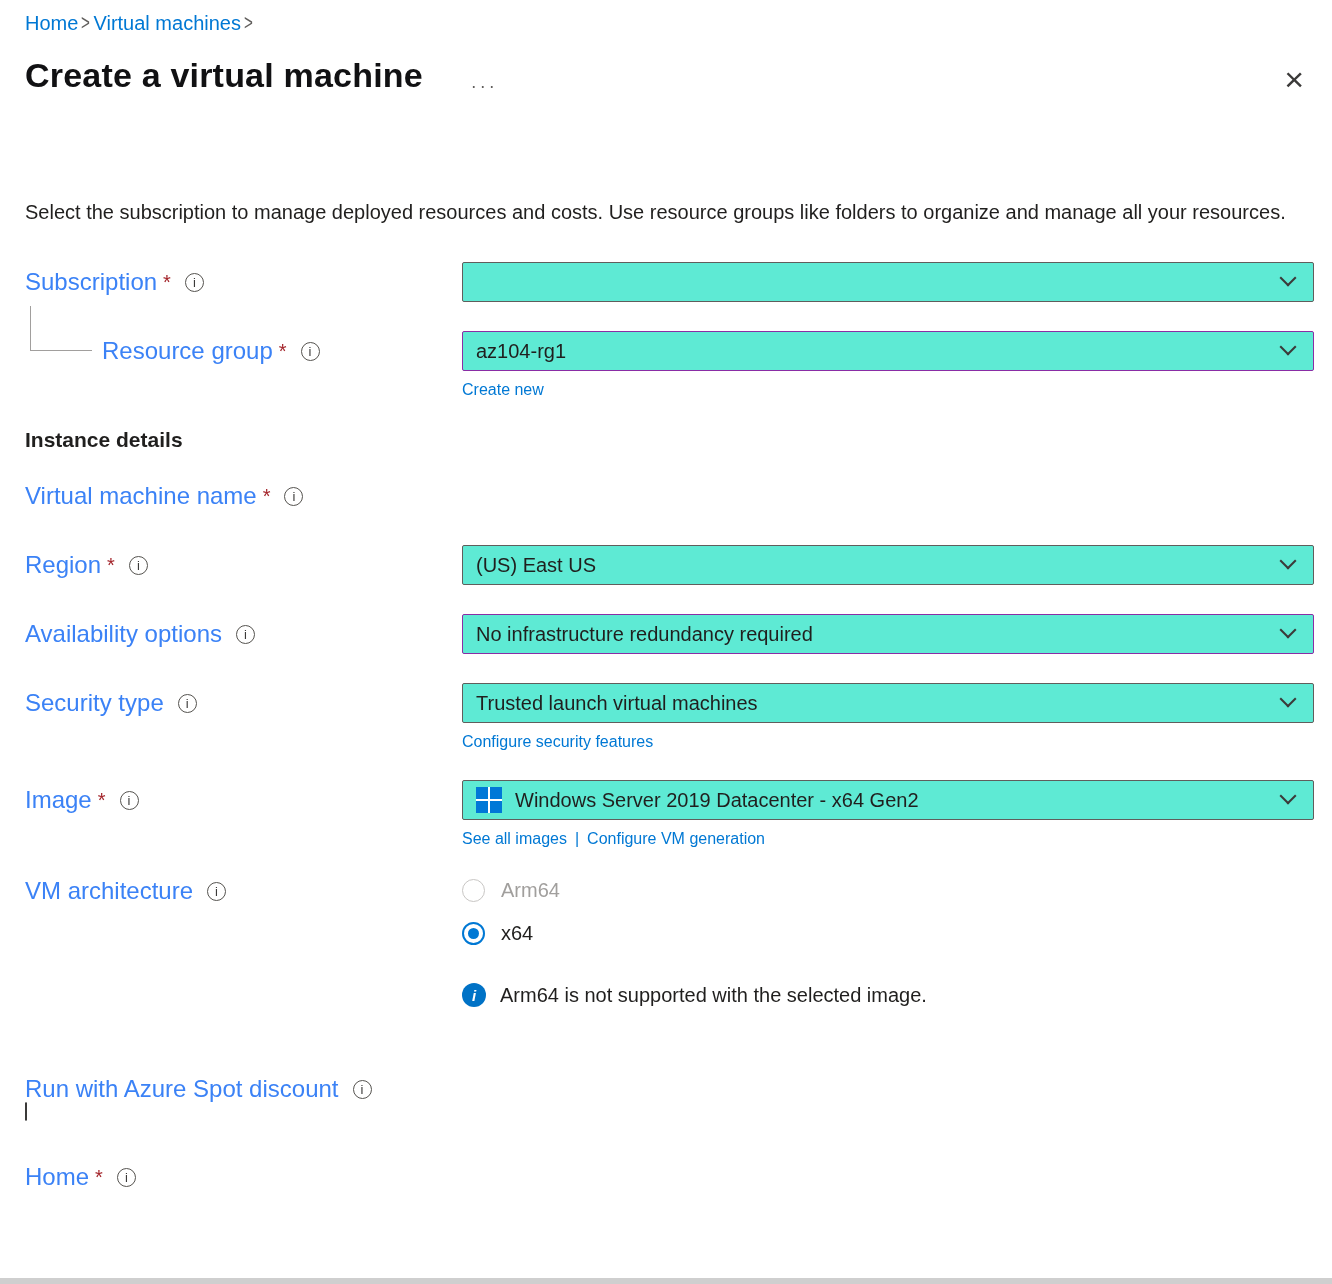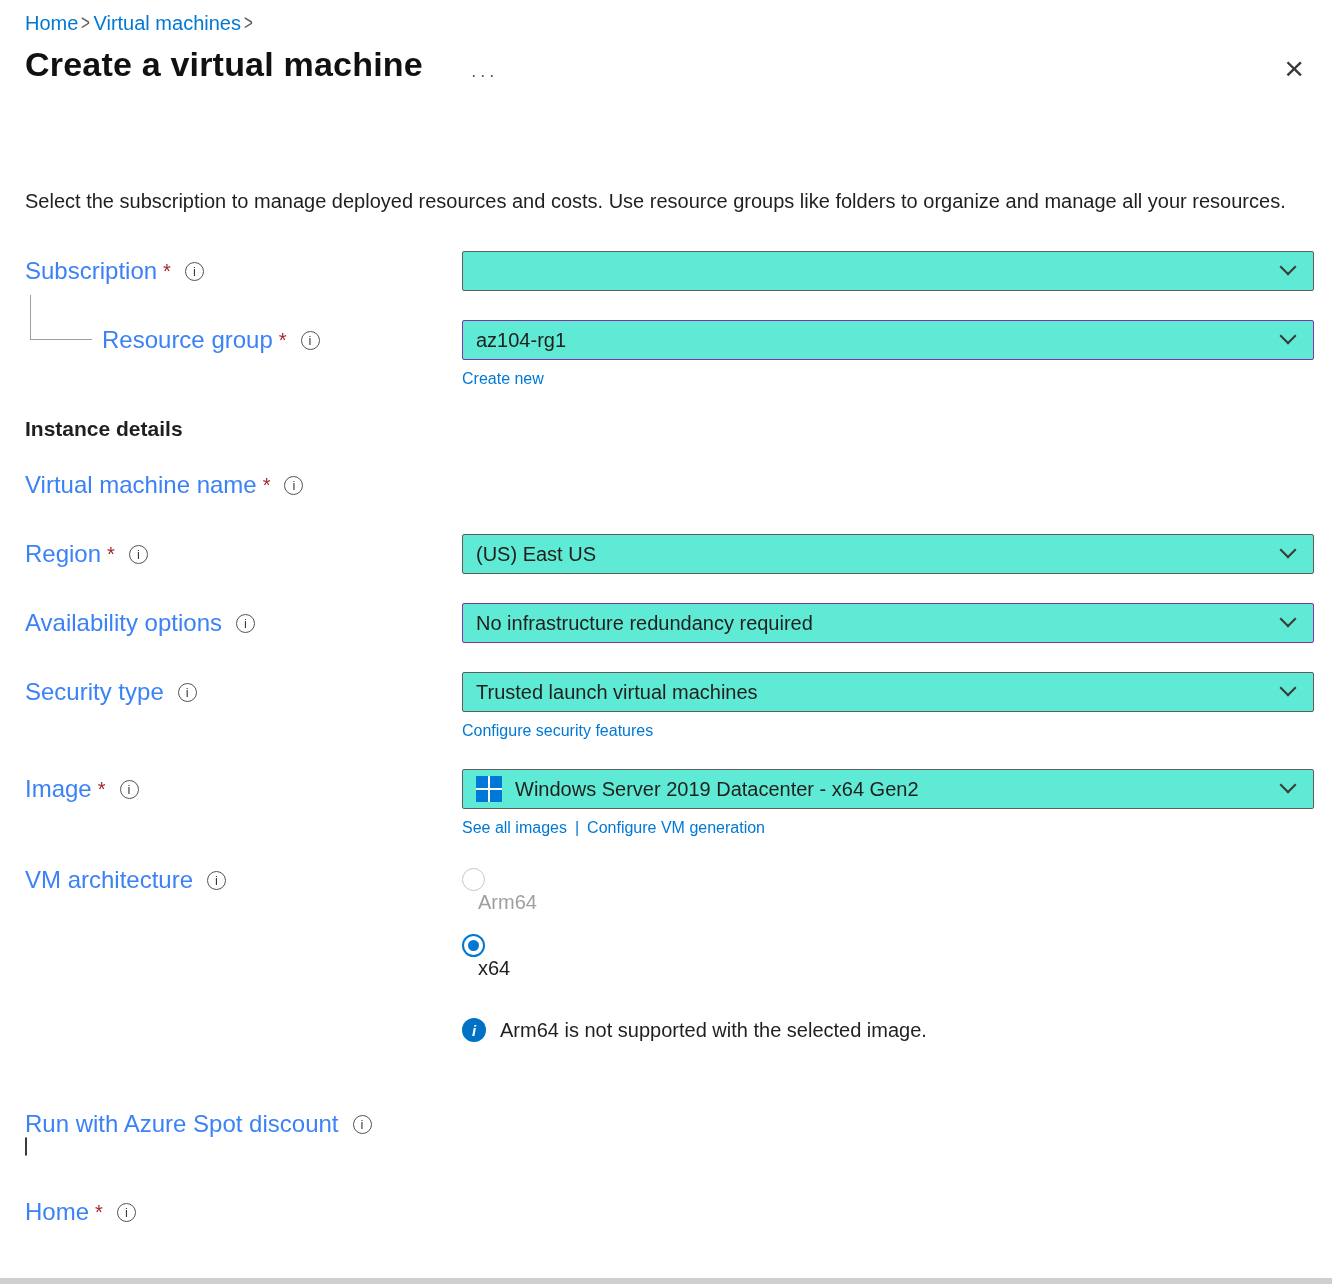--- a/index.html
+++ b/index.html
@@ -9,21 +9,21 @@
     font-family:"Liberation Sans", sans-serif; color:#201f1e;
   }
   .page { padding:12px 18px 0 25px; position:relative; height:100%; }
 
   
   .breadcrumb { display:flex; align-items:flex-start; gap:2px; font-size:20px; height:26px; }
   .breadcrumb a { color:#0078d4; text-decoration:none; cursor:pointer; }
   .breadcrumb .sep { color:#605e5c; font-size:19px; transform:scale(.8,1.15); }
 
   
-  .title-row { position:relative; margin-top:7px; display:flex; align-items:flex-start; }
+  .title-row { position:relative; margin-top:18px; display:flex; align-items:flex-start; }
   h1 { font-size:34px; font-weight:700; color:#111113; letter-spacing:.2px; }
   .more { color:#605e5c; font-size:18px; letter-spacing:3px; margin-left:48px; margin-top:20px; cursor:pointer; }
   .close { position:absolute; right:10px; top:6px; font-size:34px; line-height:1; color:#3b3a39; cursor:pointer; font-weight:400; }
 
   .intro { margin-top:100px; font-size:20px; line-height:31px; max-width:1268px; color:#201f1e; }
 
   
   .form { margin-top:34px; }
   .row { display:flex; align-items:flex-start; margin-bottom:29px; position:relative; }
   .label-col { width:437px; display:flex; align-items:center; min-height:40px; flex-shrink:0; }
@@ -65,21 +65,21 @@
 
   
   .win-logo {
     width:26px; height:26px; margin-right:13px; flex-shrink:0;
     display:grid; grid-template-columns:1fr 1fr; grid-template-rows:1fr 1fr; gap:2px; background:#fff;
   }
   .win-logo span { background:#0078d7; }
 
   
   .radio-group { padding-top:2px; }
-  .radio { display:flex; align-items:flex-start; margin-bottom:20px; cursor:pointer;flex-direction:column; }
+  .radio { display:flex; align-items:center; margin-bottom:20px; cursor:pointer; }
   .radio-circle { width:23px; height:23px; border-radius:50%; border:1px solid #8a8886; background:#fff; flex-shrink:0; position:relative; }
   .radio.disabled .radio-circle { border-color:#c8c6c4; }
   .radio.selected .radio-circle { border:2px solid #0078d4; }
   .radio.selected .radio-circle::after { content:""; position:absolute; inset:4px; border-radius:50%; background:#0078d4; }
   .radio .rlbl { font-size:20px; margin-left:16px; color:#201f1e; }
   .radio.disabled .rlbl { color:#a19f9d; }
 
   
   .info-msg { display:flex; align-items:center; margin-top:38px; }
   .info-badge {

